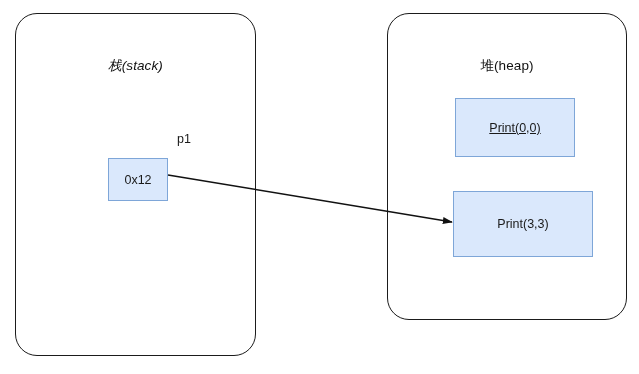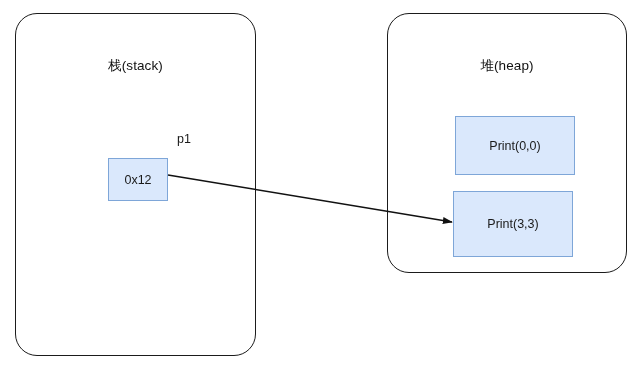--- a/index.html
+++ b/index.html
@@ -30,33 +30,33 @@
   #stack-region {
     left: 15px;
     top: 13px;
     width: 241px;
     height: 343px;
   }
   #heap-region {
     left: 387px;
     top: 13px;
     width: 240px;
-    height: 260px;
+    height: 307px;
   }
   .region-title {
     position: absolute;
     width: 100%;
     text-align: center;
     font-size: 13.5px;
     line-height: 16px;
     color: #111111;
     letter-spacing: 0.1px;
     white-space: nowrap;
   }
-  #stack-title { top: 44px; }
+  #stack-title { top: 44px; font-style: italic; }
   #heap-title  { top: 44px; }
 
   .memory-box {
     position: absolute;
     box-sizing: border-box;
     background: #dae8fc;
     border: 1.2px solid #7ea6d8;
     display: flex;
     align-items: center;
     justify-content: center;
@@ -66,28 +66,29 @@
   }
   #pointer-box {
     left: 108px;
     top: 158px;
     width: 60px;
     height: 43px;
     font-size: 12.5px;
   }
   #heap-box-0 {
     left: 455px;
-    top: 116px;
+    top: 98px;
     width: 120px;
     height: 59px;
+    text-decoration: underline;
   }
   #heap-box-1 {
     left: 453px;
     top: 191px;
-    width: 120px;
+    width: 140px;
     height: 66px;
   }
   .var-label {
     position: absolute;
     font-size: 12.5px;
     color: #1a1a1a;
     white-space: nowrap;
   }
   #p1-label {
     left: 129px;

